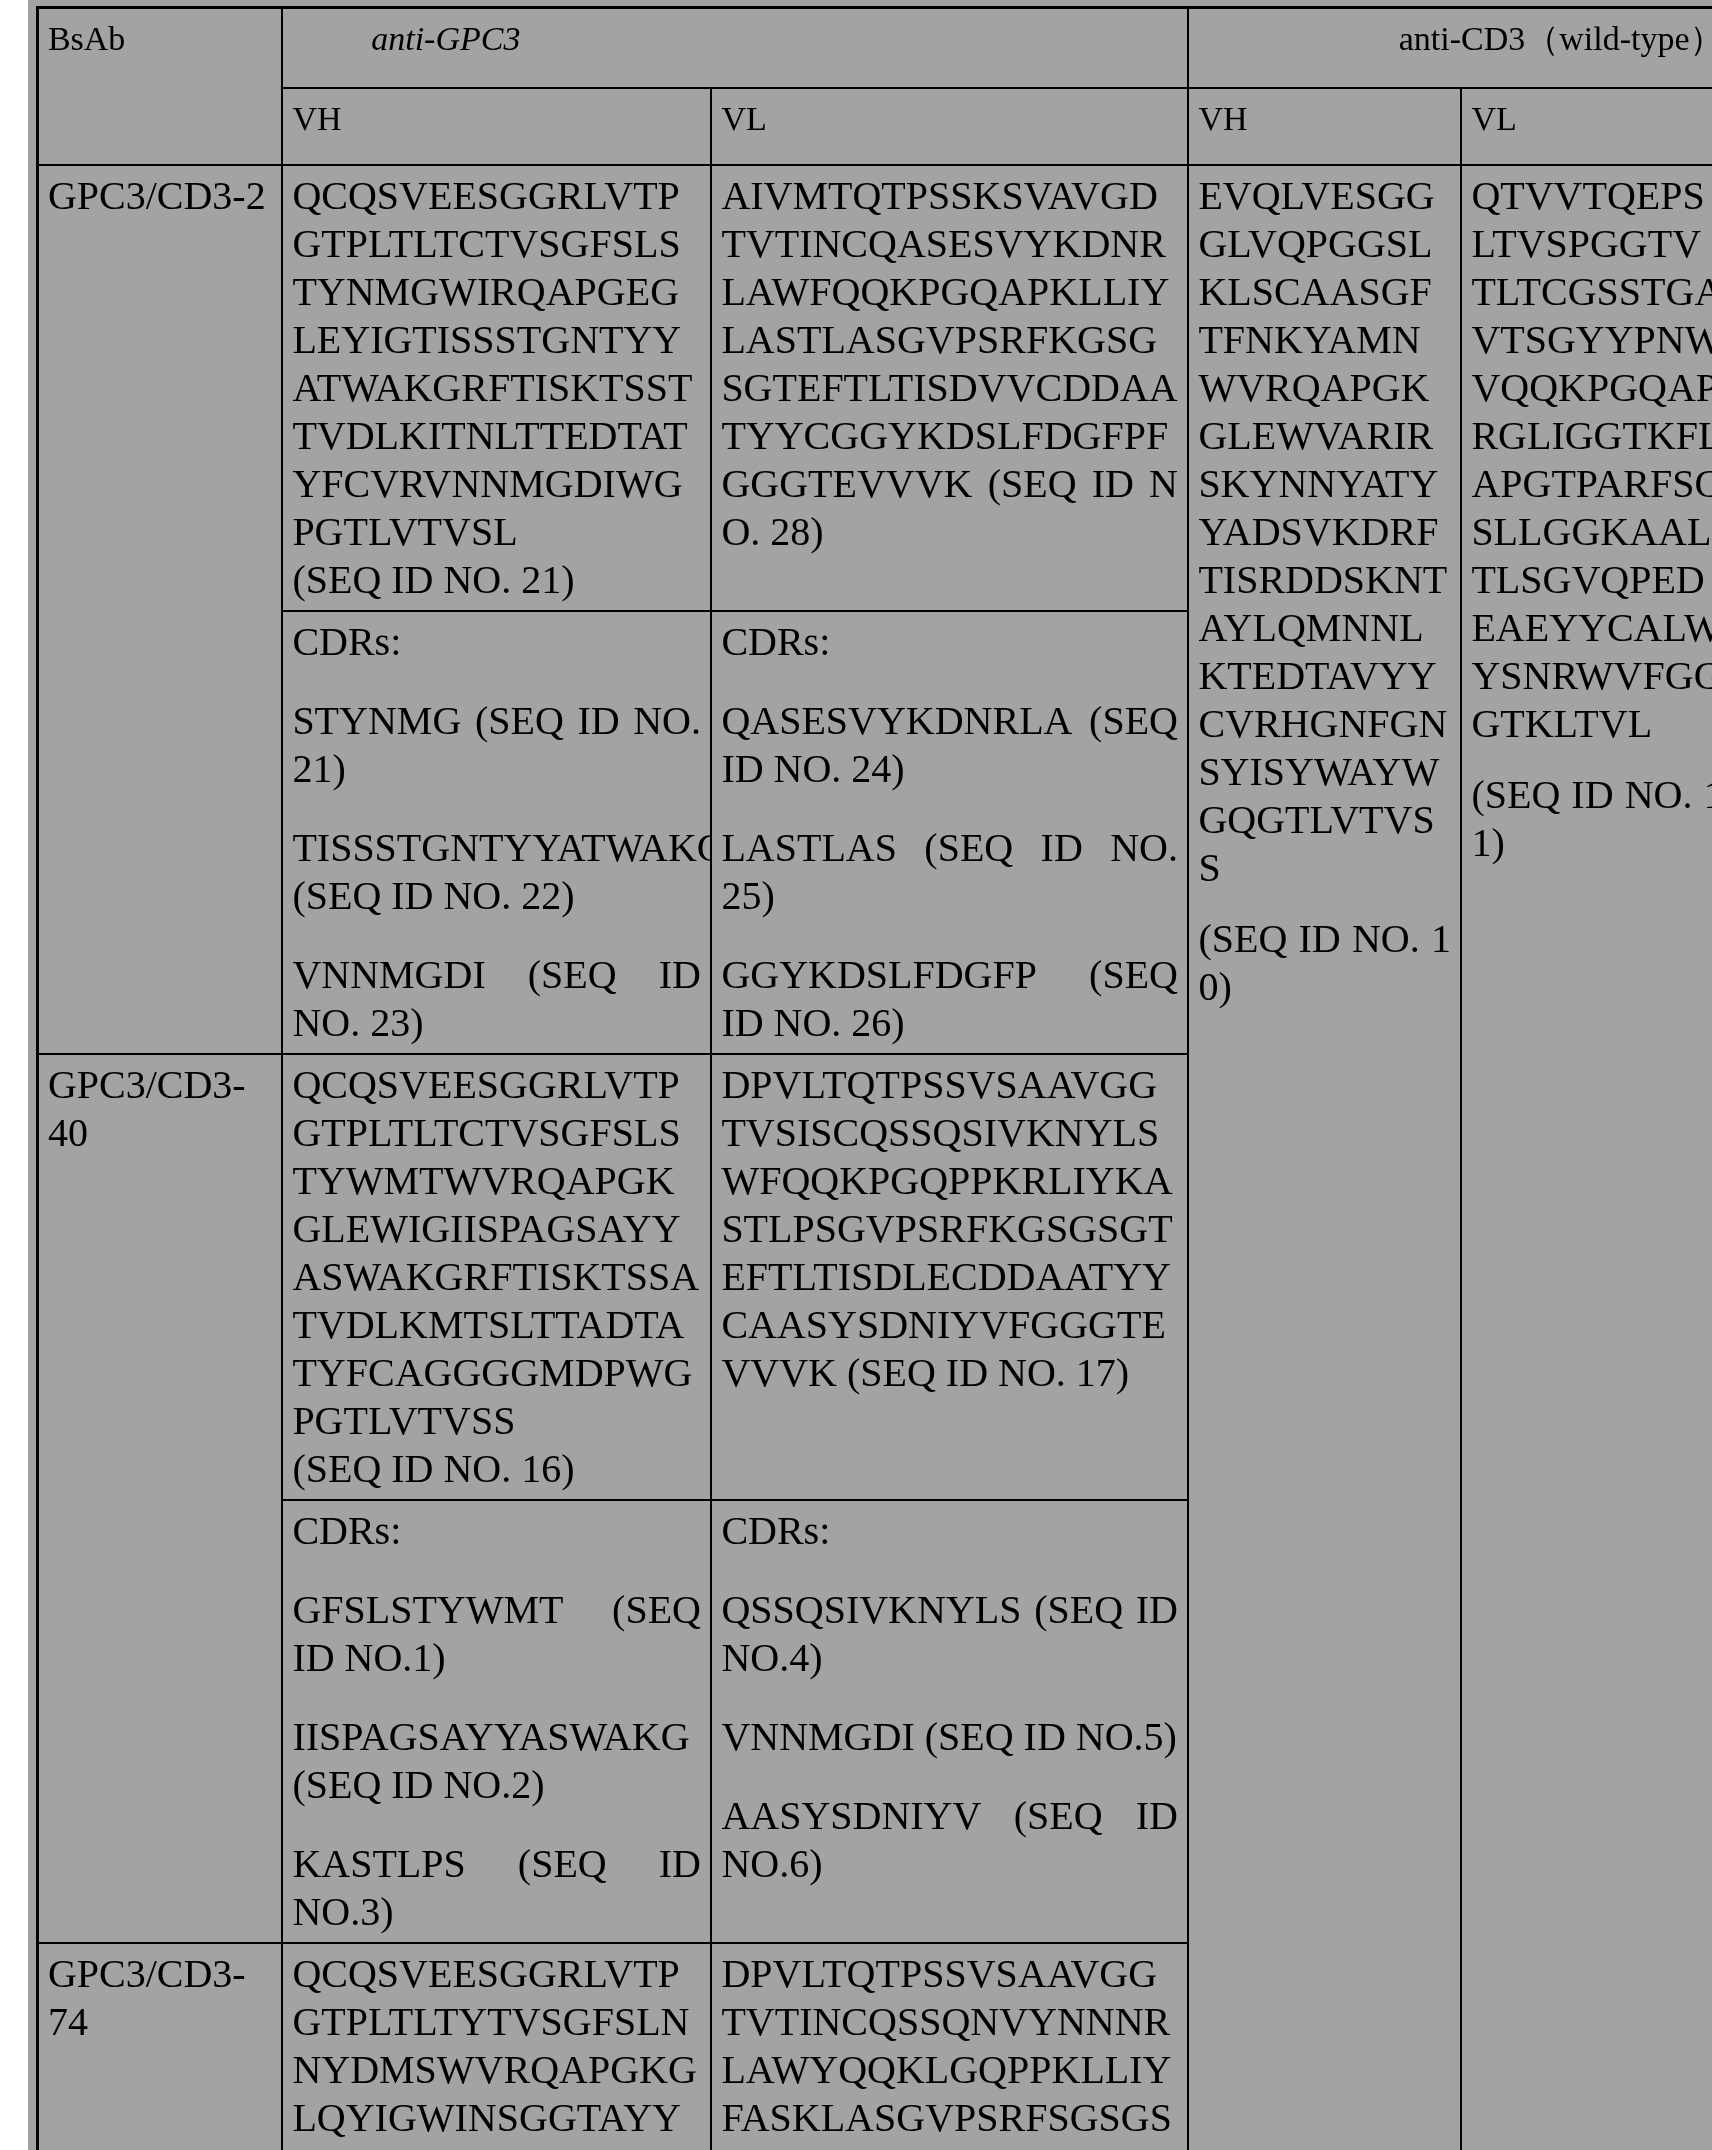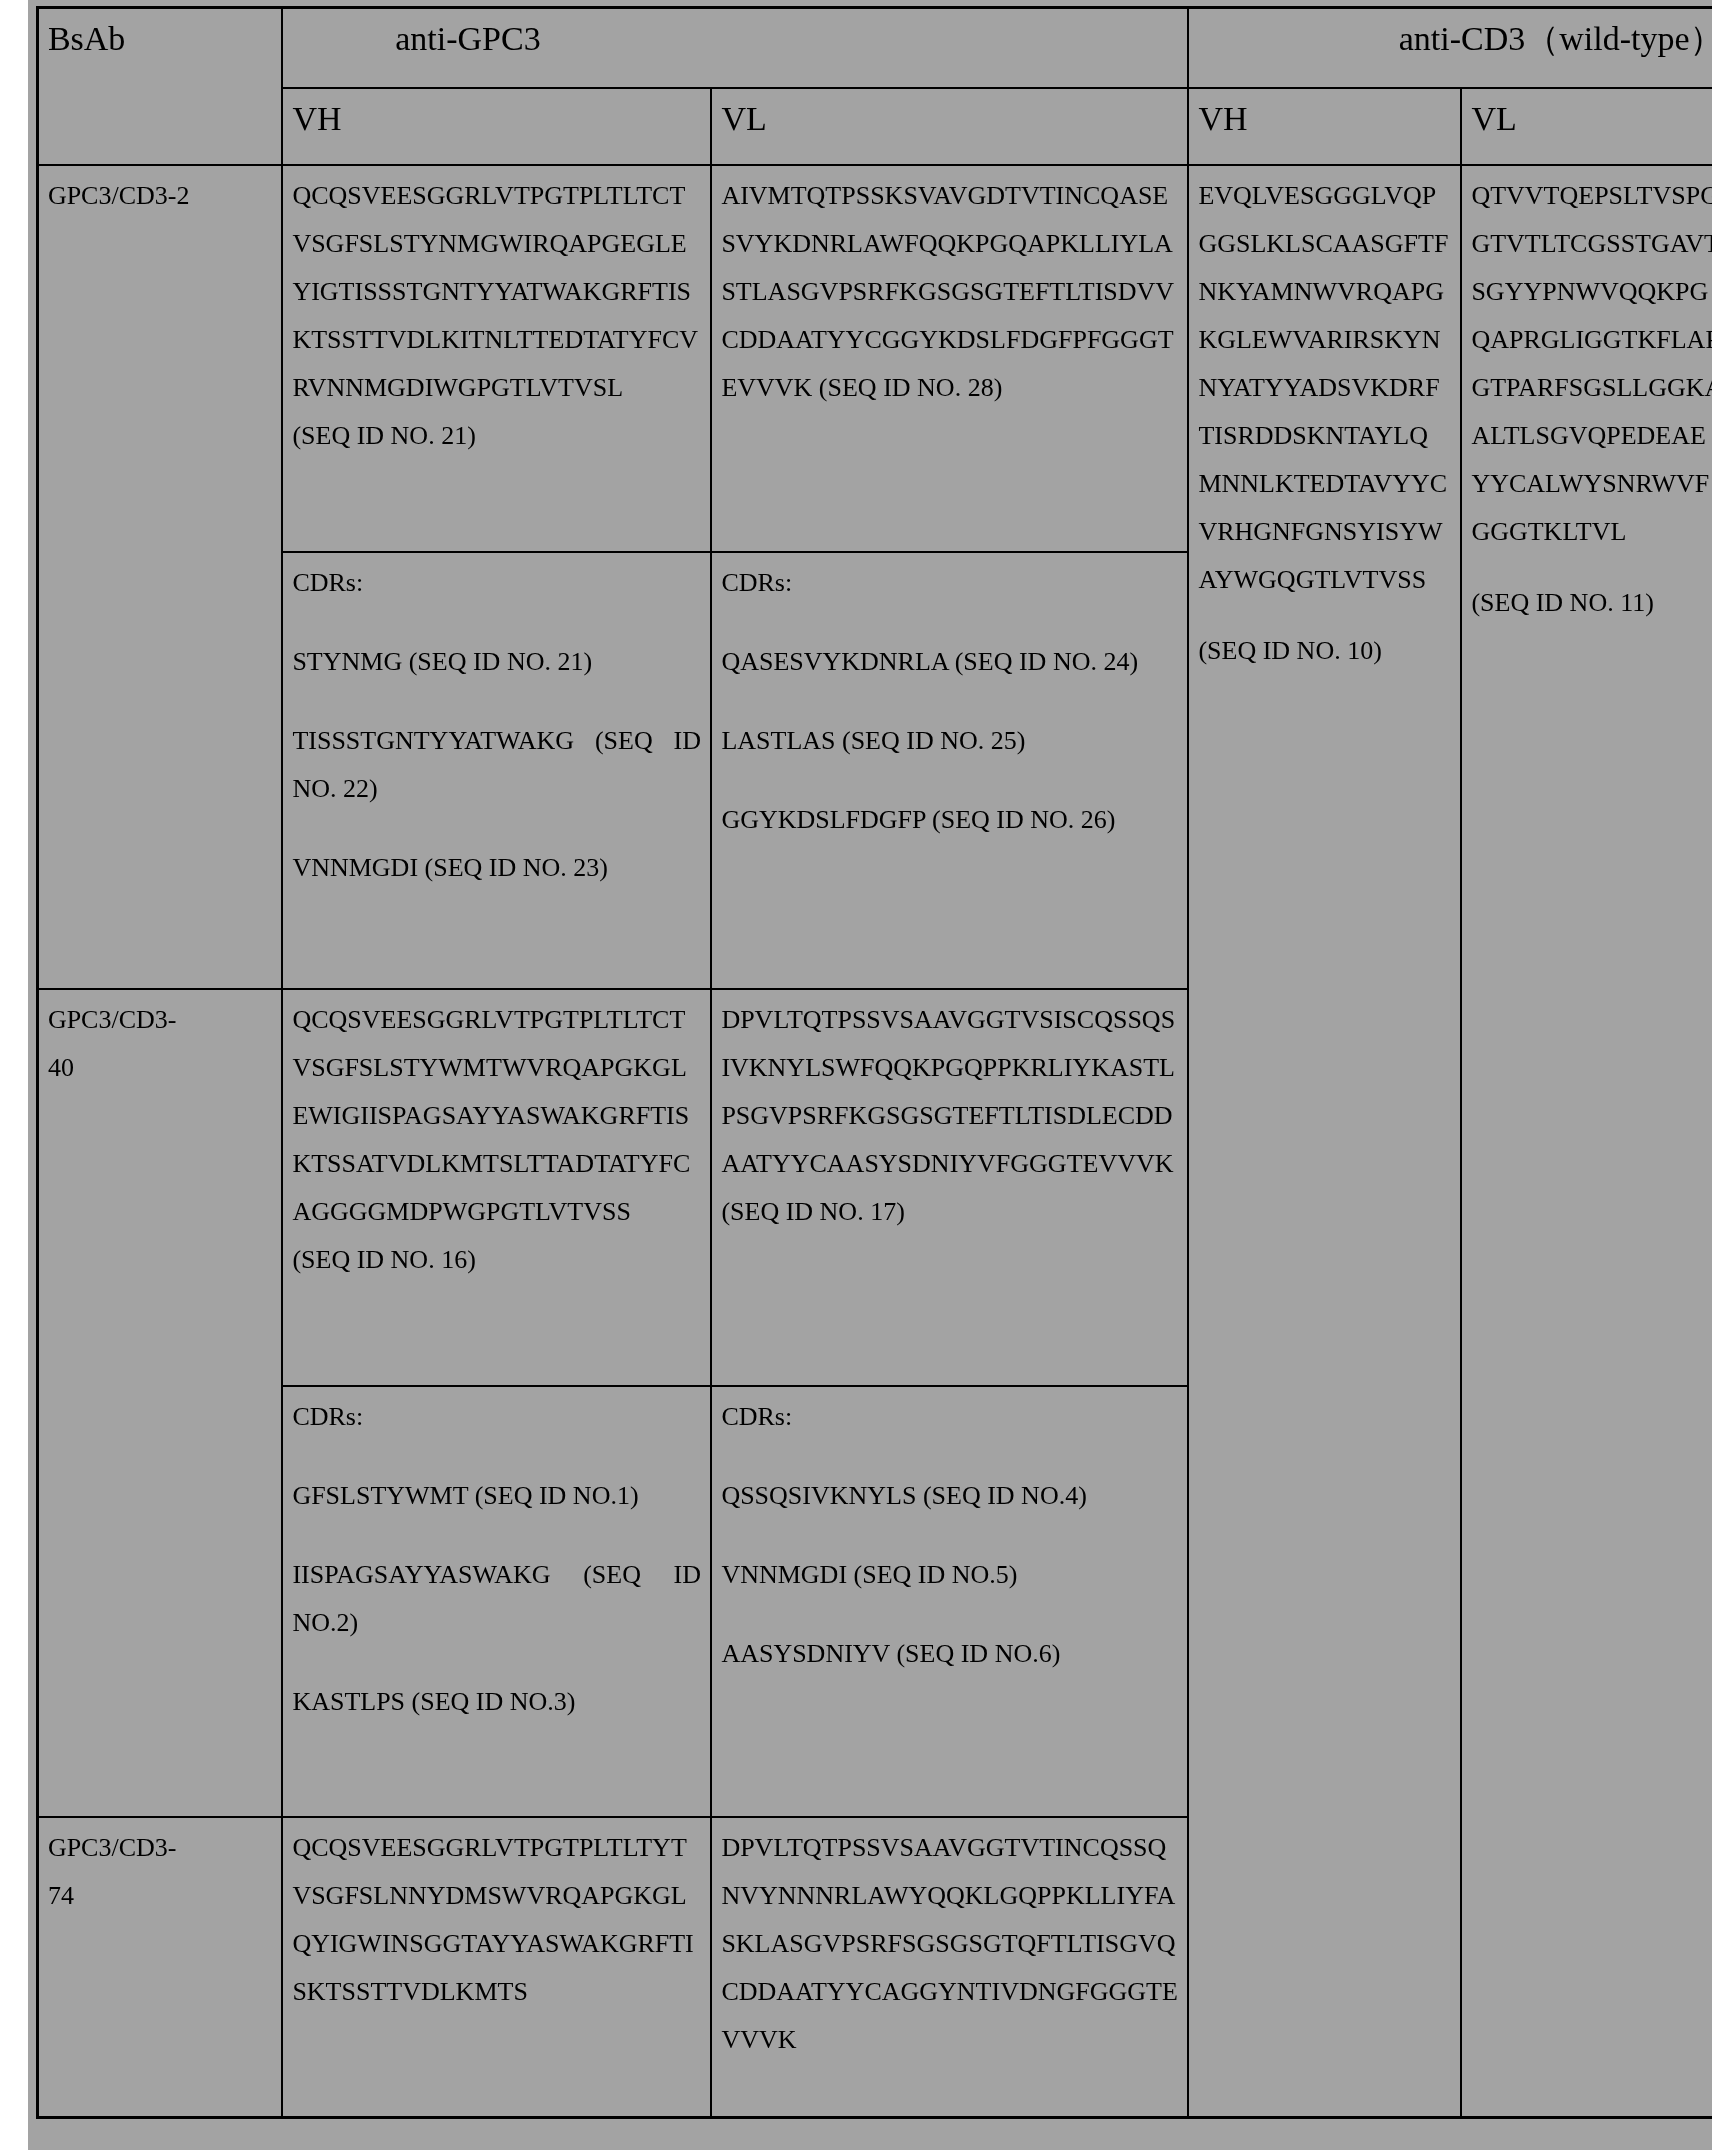--- a/index.html
+++ b/index.html
@@ -17,37 +17,37 @@
   table.seq-table {
     border-collapse: collapse;
     table-layout: fixed;
     width: 1697px;
     border: 3.1px solid #000;
   }
   .seq-table td {
     border: 2.3px solid #000;
     vertical-align: top;
     padding: 6.1px 9.2px;
-    font-size: 26px;
+    font-size: 40px;
     line-height: 48px;
     overflow: hidden;
     box-sizing: border-box;
   }
   td p { margin: 0; }
   td.seq { text-align: justify; word-break: break-all; }
   td.cdr { text-align: justify; }
   td.cdr p { margin: 0 0 31px 0; }
   td.cdr p:last-child { margin-bottom: 0; }
   td.cd3 p + p { margin-top: 23px; }
   .useg {
     text-decoration-thickness: 2.3px;
     text-underline-offset: 4.6px;
   }
   td.header-cell { font-size: 34px; }
-  td.gpc3-head { padding-left: 112px; }
+  td.gpc3-head { padding-left: 88px; font-style: italic; }
   td.cd3-head { text-align: right; }
   tr.h1  { height: 80px; }
   tr.h2  { height: 77px; }
   tr.r1a { height: 387px; }
   tr.r1b { height: 437px; }
   tr.r2a { height: 397px; }
   tr.r2b { height: 431px; }
   tr.r3  { height: 301px; }
 </style>
 </head>

